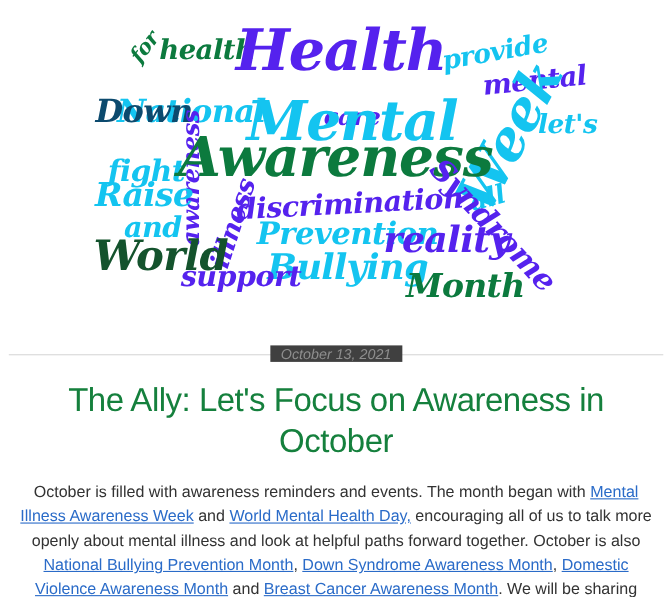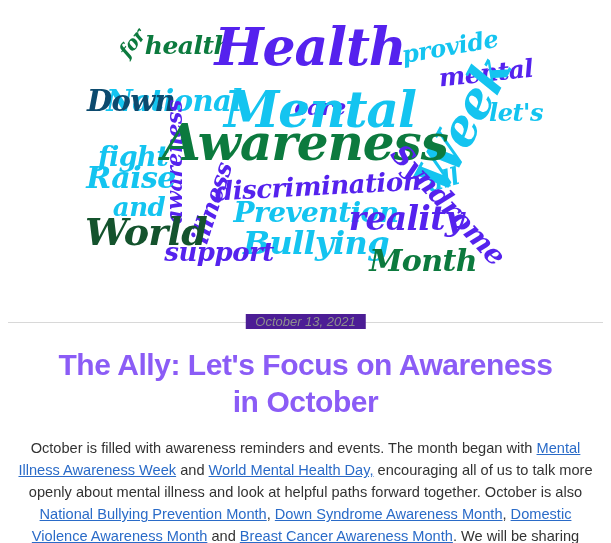--- a/index.html
+++ b/index.html
@@ -54,39 +54,39 @@
     right: 8px;
     top: 16px;
     height: 1px;
     background: #d8d8d8;
   }
   #post-date {
     position: absolute;
     left: 50%;
     top: 8px;
     transform: translateX(-50%);
-    background: #4c1d95;
+    background: #404040;
     padding: 0 10px;
     font-size: 13px;
     font-style: italic;
     color: #8e8e8e;
     font-family: "Liberation Sans", sans-serif;
     white-space: nowrap;
   }
 
   
   #post-title {
     margin: 6px auto 0 auto;
     width: 520px;
     text-align: center;
     font-family: "Liberation Sans", sans-serif;
-    font-weight: bold;
+    font-weight: normal;
     font-size: 30px;
     line-height: 1.24;
-    color: #8b5cf6;
+    color: #15803d;
     letter-spacing: -0.015em;
   }
 
   
   #post-body {
     margin: 18px auto 0 auto;
     width: 576px;
     text-align: center;
     font-family: "Liberation Sans", sans-serif;
     font-size: 14.6px;

